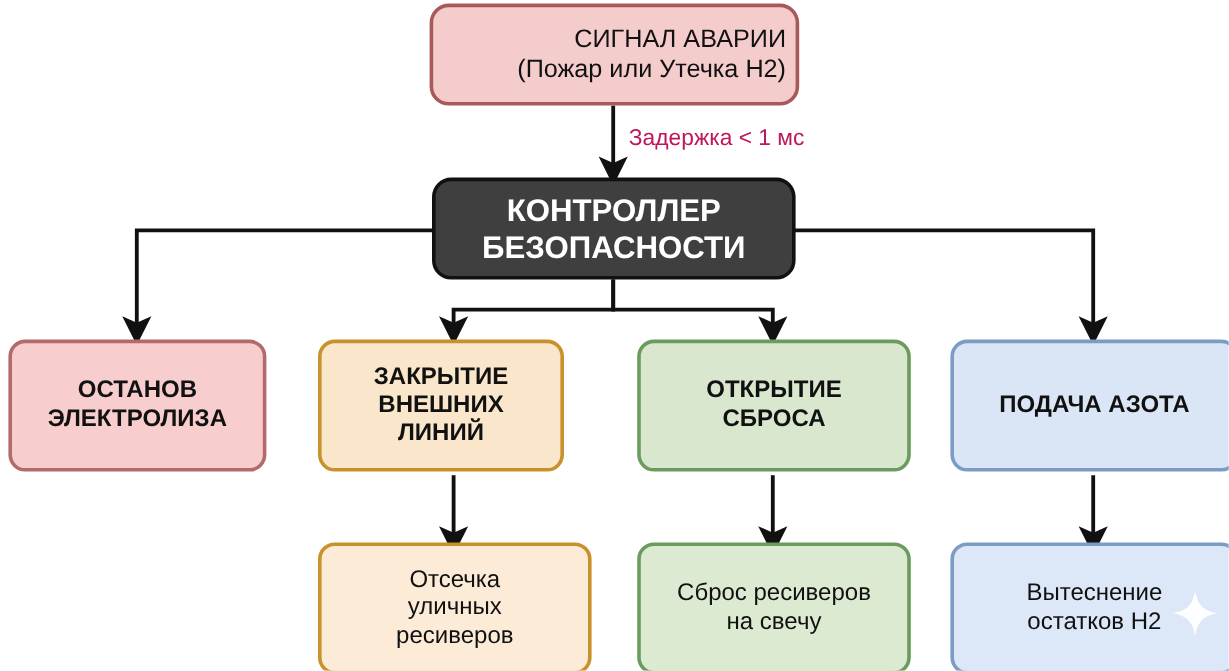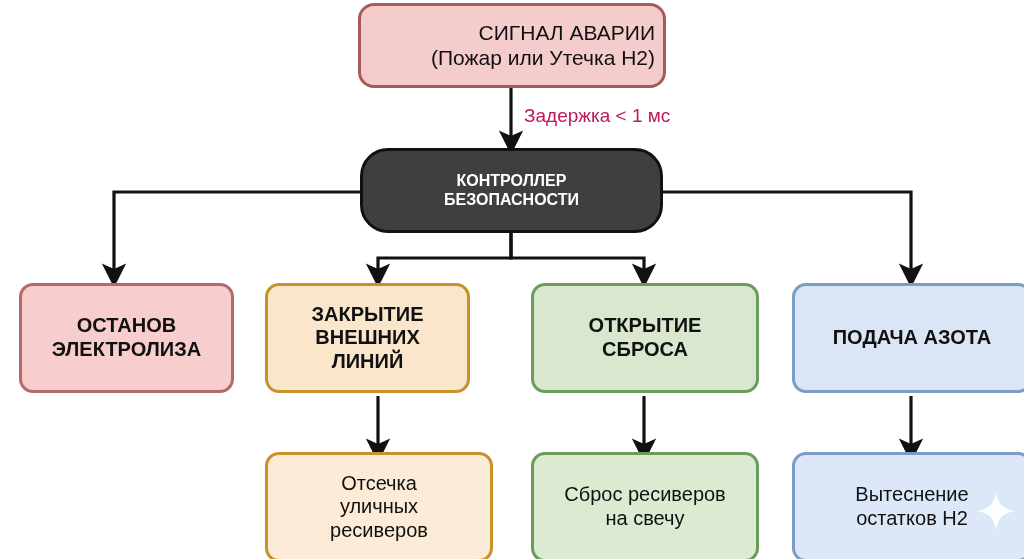--- a/index.html
+++ b/index.html
@@ -42,23 +42,23 @@
     border: 3px solid #A85A5A;
     color: #111111;
     font-size: 21px;
     font-weight: 400;
     border-radius: 16px;
   }
   .n-controller {
     background: #3F3F3F;
     border: 3px solid #111111;
     color: #FFFFFF;
-    font-size: 16px;
-    font-weight: bold;
-    border-radius: 28px;
+    font-size: 26px;
+    font-weight: bold;
+    border-radius: 16px;
   }
   .n-pink {
     background: #F8CDCD;
     border: 3px solid #B36A6A;
     color: #111111;
     font-size: 20px;
     font-weight: bold;
   }
   .n-orange {
     background: #FAE6CB;
@@ -161,21 +161,21 @@
   <div class="node n-alarm" style="left:358px; top:3px; width:308px; height:85px;text-align:right;">
     <span class="lines">СИГНАЛ АВАРИИ
 (Пожар или Утечка H2)</span>
   </div>
 
   <div class="node n-controller" style="left:360px; top:148px; width:303px; height:85px;">
     <span class="lines">КОНТРОЛЛЕР
 БЕЗОПАСНОСТИ</span>
   </div>
 
-  <div class="node n-pink" style="left:7px; top:283px; width:215px; height:110px;margin-left:12px;">
+  <div class="node n-pink" style="left:7px; top:283px; width:215px; height:110px;">
     <span class="lines">ОСТАНОВ
 ЭЛЕКТРОЛИЗА</span>
   </div>
 
   <div class="node n-orange" style="left:265px; top:283px; width:205px; height:110px;">
     <span class="lines">ЗАКРЫТИЕ
 ВНЕШНИХ
 ЛИНИЙ</span>
   </div>
 

